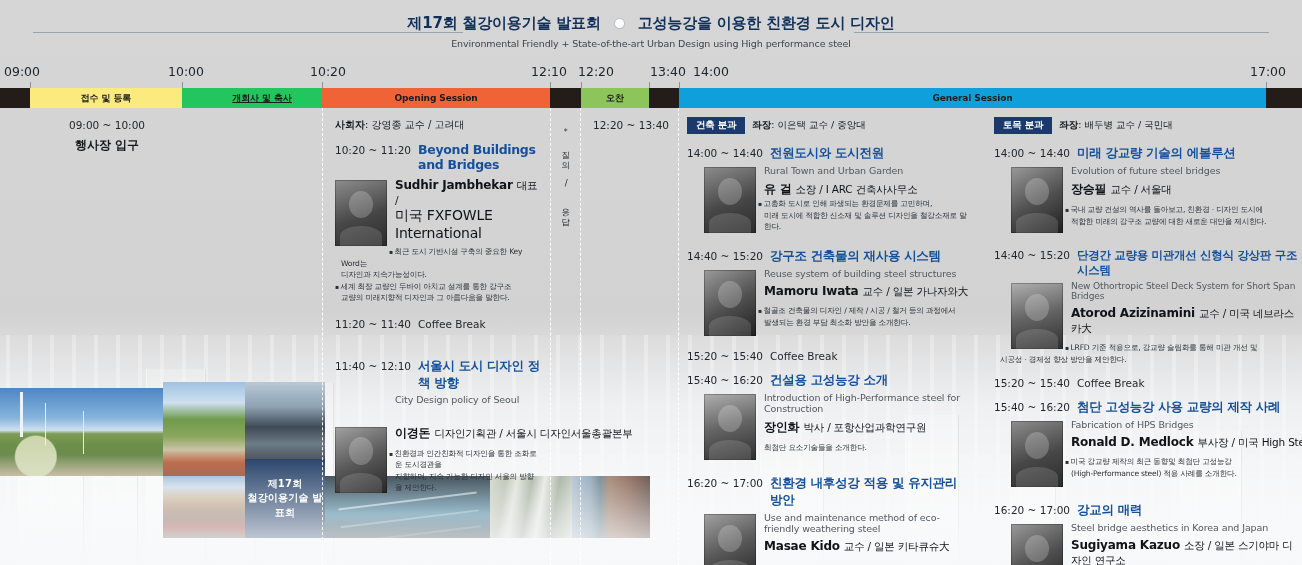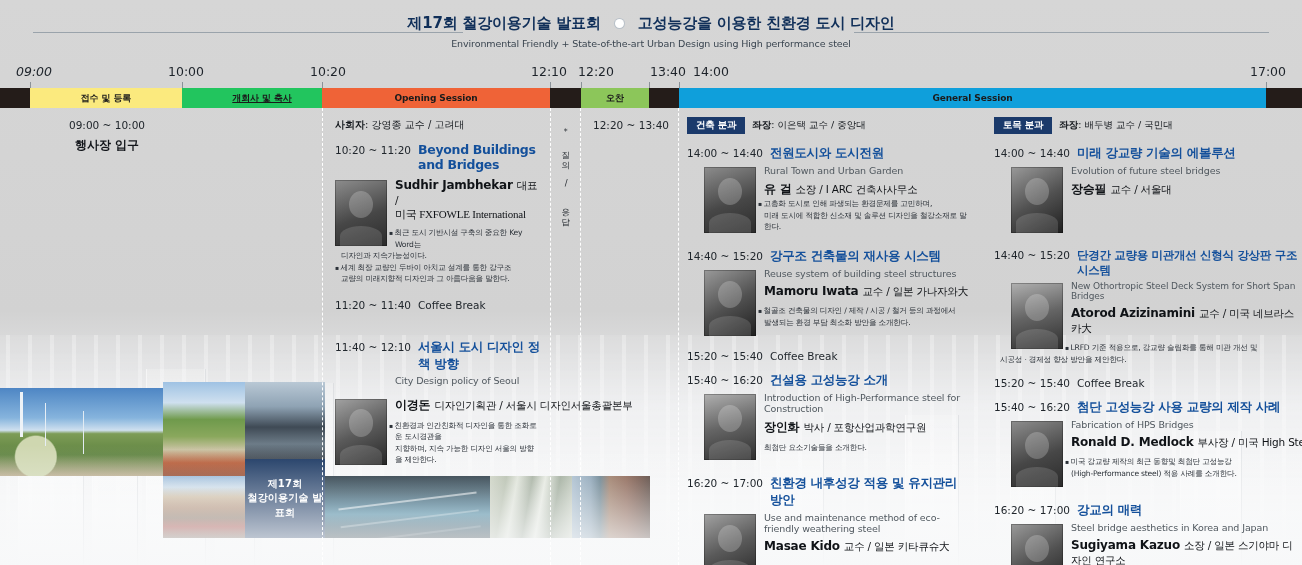--- a/index.html
+++ b/index.html
@@ -170,21 +170,21 @@
     <div class="title-main">
       <span>제17회 철강이용기술 발표회</span>
       <span class="title-dot"></span>
       <span>고성능강을 이용한 친환경 도시  디자인</span>
     </div>
     <div class="title-sub">Environmental Friendly + State-of-the-art Urban Design using High performance steel</div>
   </div>
 </div>
 
 <div id="timeline">
-  <div class="tick" style="left:16px;font-style:italic;">09:00</div>
+  <div class="tick" style="left:4px;">09:00</div>
   <div class="tick" style="left:168px;">10:00</div>
   <div class="tick" style="left:310px;">10:20</div>
   <div class="tick" style="left:531px;">12:10</div>
   <div class="tick" style="left:578px;">12:20</div>
   <div class="tick" style="left:650px;">13:40</div>
   <div class="tick" style="left:693px;">14:00</div>
   <div class="tick" style="left:1250px;">17:00</div>
 
   <div class="tickline" style="left:30px;"></div>
   <div class="tickline" style="left:182px;"></div>
@@ -224,21 +224,21 @@
         <div class="item-row">
           <div class="time">10:20 ~ 11:20</div>
           <div class="ttl-ko">Beyond Buildings and Bridges</div>
         </div>
         <div style="margin-top:6px;">
           <div class="thumb"></div>
           <div class="spk" style="margin-top:2px;">
             <span>Sudhir Jambhekar</span>
             <span class="thin">대표 /</span>
           </div>
-          <div class="spk thin" style="font-weight:normal;font-size:11px;font-family:Liberation Serif, serif;">미국 FXFOWLE International</div>
+          <div class="spk thin" style="font-weight:normal;font-size:14px;">미국 FXFOWLE International</div>
           <div class="bul" style="margin-top:5px;">
             <div>최근 도시 기반시설 구축의 중요한  Key Word는</div>
             <div class="cont">디자인과 지속가능성이다.</div>
             <div>세계 최장 교량인 두바이 아치교 설계를 통한 강구조</div>
             <div class="cont">교량의 미래지향적 디자인과 그 아름다움을 말한다.</div>
           </div>
         </div>
       </div>
 
       <div class="item" style="padding-top:14px;">
@@ -247,21 +247,21 @@
           <div class="brk">Coffee Break</div>
         </div>
       </div>
 
       <div class="item" style="padding-top:28px;">
         <div class="item-row">
           <div class="time">11:40 ~ 12:10</div>
           <div class="ttl-ko">서울시 도시 디자인 정책 방향</div>
         </div>
         <div class="ttl-en" style="margin-left:60px;margin-top:2px;">City Design policy of Seoul</div>
-        <div style="margin-top:11px;">
+        <div style="margin-top:20px;">
           <div class="thumb f2"></div>
           <div class="spk" style="margin-top:2px;white-space:nowrap;">
             <span>이경돈</span>
             <span class="thin">디자인기획관 / 서울시 디자인서울총괄본부</span>
           </div>
           <div class="bul" style="margin-top:6px;">
             <div>친환경과 인간친화적 디자인을 통한 조화로운 도시경관을</div>
             <div class="cont">지향하며, 지속 가능한 디자인 서울의 방향을 제안한다.</div>
           </div>
         </div>
@@ -383,20 +383,24 @@
           <div class="time">14:00 ~ 14:40</div>
           <div class="ttl-ko">미래 강교량 기술의 에볼루션</div>
         </div>
         <div style="margin-top:3px;">
           <div class="thumb f3" style="margin-left:17px;"></div>
           <div class="ttl-en">Evolution of future steel bridges</div>
           <div class="spk" style="margin-top:5px;">
             <span>장승필</span>
             <span class="thin">교수 / 서울대</span>
           </div>
+          <div class="bul" style="margin-top:6px;">
+            <div>국내 교량 건설의 역사를 돌아보고, 친환경 · 디자인 도시에</div>
+            <div class="cont">적합한 미래의 강구조 교량에 대한 새로운 대안을 제시한다.</div>
+          </div>
         </div>
       </div>
 
       <div class="item" style="padding-top:13px;">
         <div class="item-row">
           <div class="time">14:40 ~ 15:20</div>
           <div class="ttl-ko" style="font-size:11.5px;">단경간 교량용 미관개선 신형식 강상판 구조시스템</div>
         </div>
         <div style="margin-top:3px;">
           <div class="thumb f4" style="margin-left:17px;"></div>

